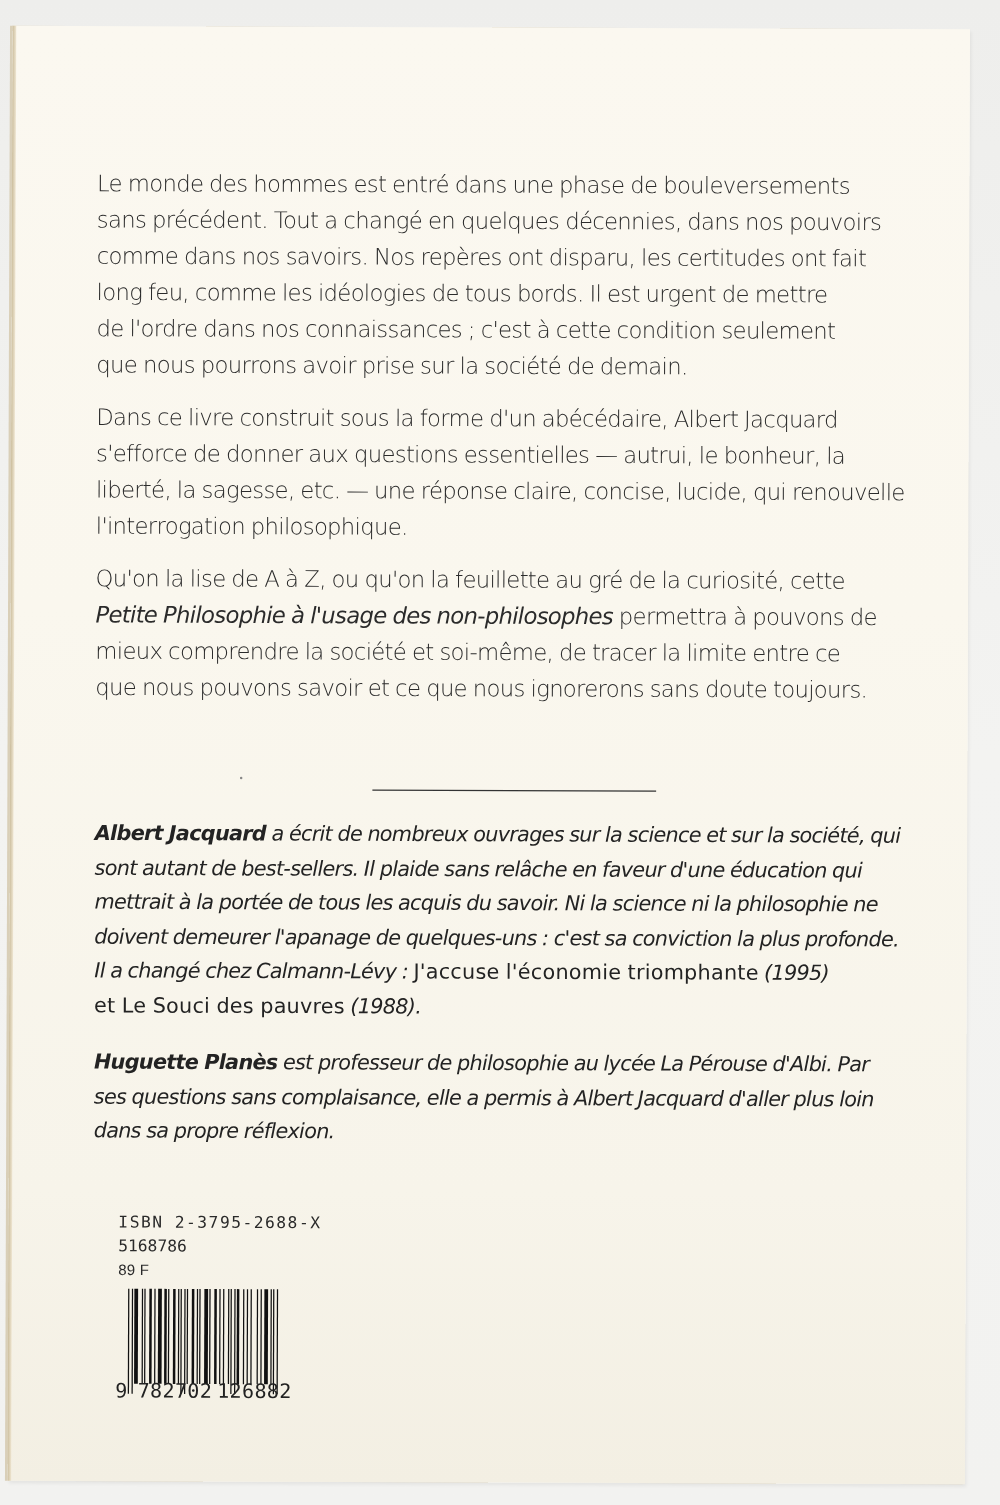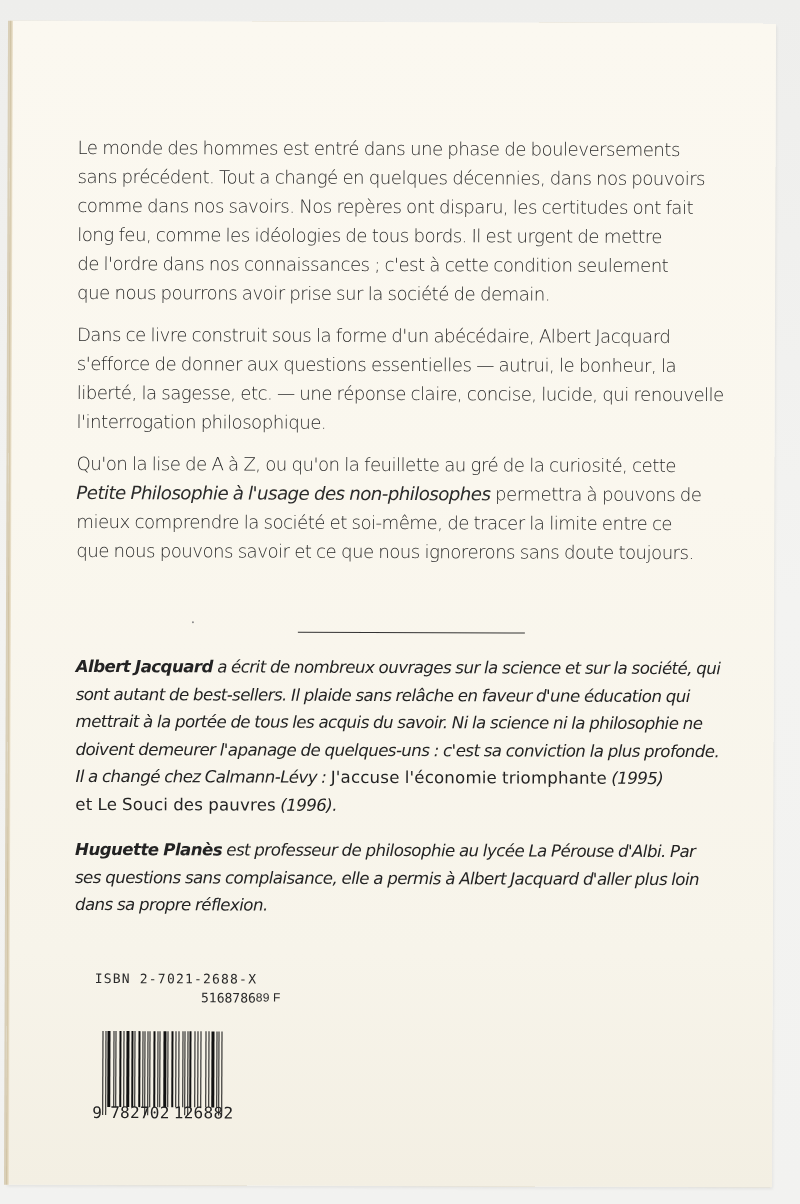--- a/index.html
+++ b/index.html
@@ -53,21 +53,21 @@
     .bio p { margin: 0 0 18px 0; }
     .bio .line { display: block; white-space: nowrap; }
     .bio b { font-weight: bold; }
     .bio .roman { font-style: normal; letter-spacing: 0.2px; }
     .isbn-block {
       position: absolute; left: 88px; top: 948px;
       font-family: "DejaVu Sans Mono", monospace;
       color: #2a2a2a; font-size: 13px; line-height: 19px;
     }
     .isbn-line { letter-spacing: 1.2px; }
-    .ref-row { display: flex; width: 186px; justify-content: flex-end; }
+    .ref-row { display: flex; width: 186px; justify-content: flex-start; flex-direction: column; }
     .price { font-family: "Liberation Sans", sans-serif; font-size: 12px; letter-spacing: 0.2px; }
     .barcode {
       position: absolute; left: 86px; top: 1010px; width: 170px; height: 90px;
     }
     .bars { position: absolute; left: 10px; top: 0; height: 76px; display: flex; align-items: stretch; }
     .bars span { display: block; height: 100%; }
     .bars span.long { height: 84px; }
     .bc-digits {
       position: absolute; left: 0; top: 72px;
       font-family: "DejaVu Sans Mono", monospace; font-size: 16px; color: #222;
@@ -107,31 +107,31 @@
   <div class="dot"></div>
   <div class="divider"></div>
 
   <div class="bio">
     <p>
       <span class="line"><b>Albert Jacquard</b><span> a écrit de nombreux ouvrages sur la science et sur la société, qui</span></span>
       <span class="line">sont autant de best-sellers. Il plaide sans relâche en faveur d'une éducation qui</span>
       <span class="line">mettrait à la portée de tous les acquis du savoir. Ni la science ni la philosophie ne</span>
       <span class="line">doivent demeurer l'apanage de quelques-uns : c'est sa conviction la plus profonde.</span>
       <span class="line"><span>Il a changé chez Calmann-Lévy : </span><span class="roman">J'accuse l'économie triomphante</span><span> (1995)</span></span>
-      <span class="line"><span class="roman">et </span><span class="roman">Le Souci des pauvres</span><span> (1996).</span></span>
+      <span class="line"><span class="roman">et </span><span class="roman">Le Souci des pauvres</span><span> (1988).</span></span>
     </p>
     <p>
       <span class="line"><b>Huguette Planès</b><span> est professeur de philosophie au lycée La Pérouse d'Albi. Par</span></span>
       <span class="line">ses questions sans complaisance, elle a permis à Albert Jacquard d'aller plus loin</span>
       <span class="line">dans sa propre réflexion.</span>
     </p>
   </div>
 
   <div class="isbn-block">
-    <div class="isbn-line">ISBN 2-7021-2688-X</div>
+    <div class="isbn-line">ISBN 2-3795-2688-X</div>
     <div class="ref-row">
       <span>5168786</span>
       <span class="price">89 F</span>
     </div>
   </div>
 
   <div class="barcode">
     <div class="bars" id="bars">
         <span class="long" style="width: 1px; background: rgb(17, 17, 17); margin-right: 1.6px;"></span>
         <span class="long" style="width: 1px; background: rgb(17, 17, 17); margin-right: 1.6px;"></span>

